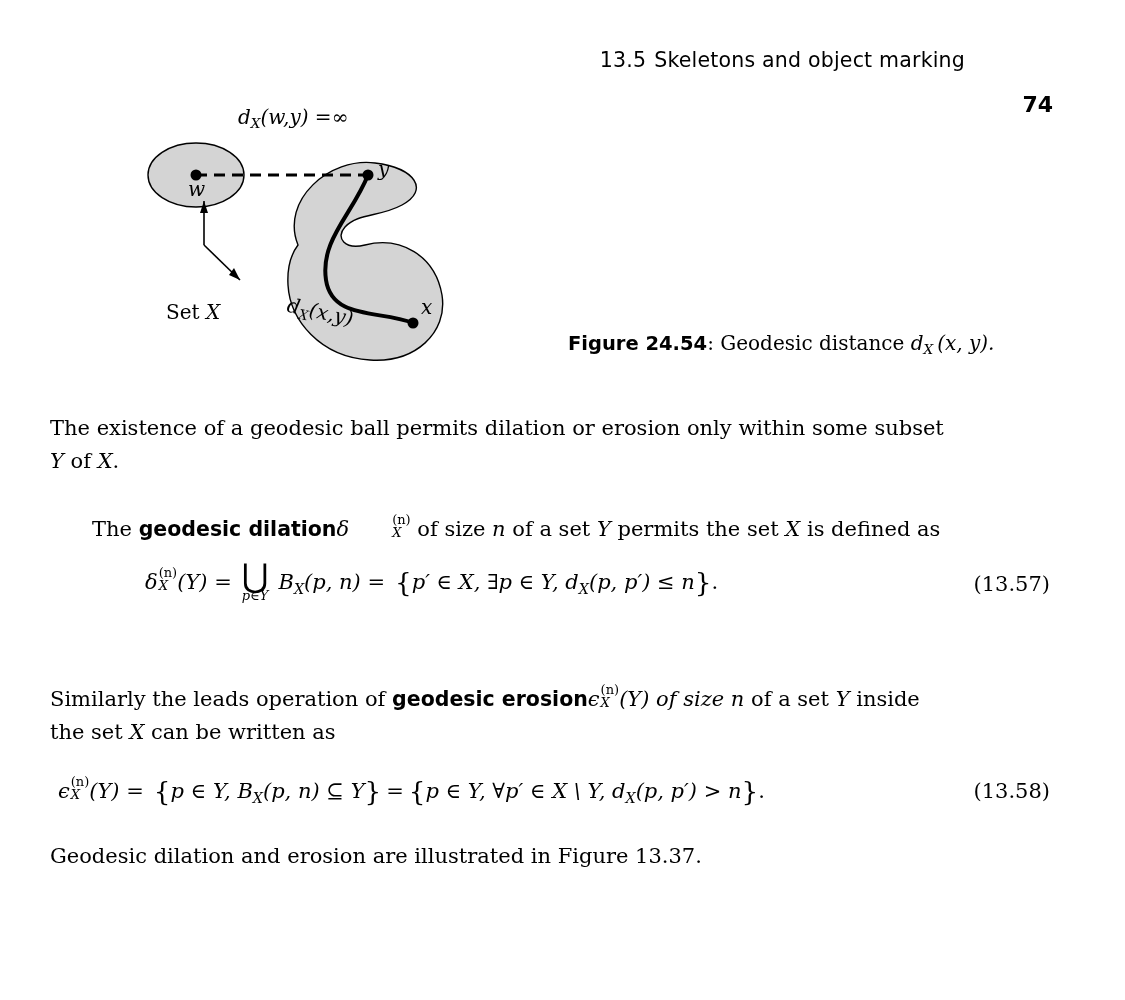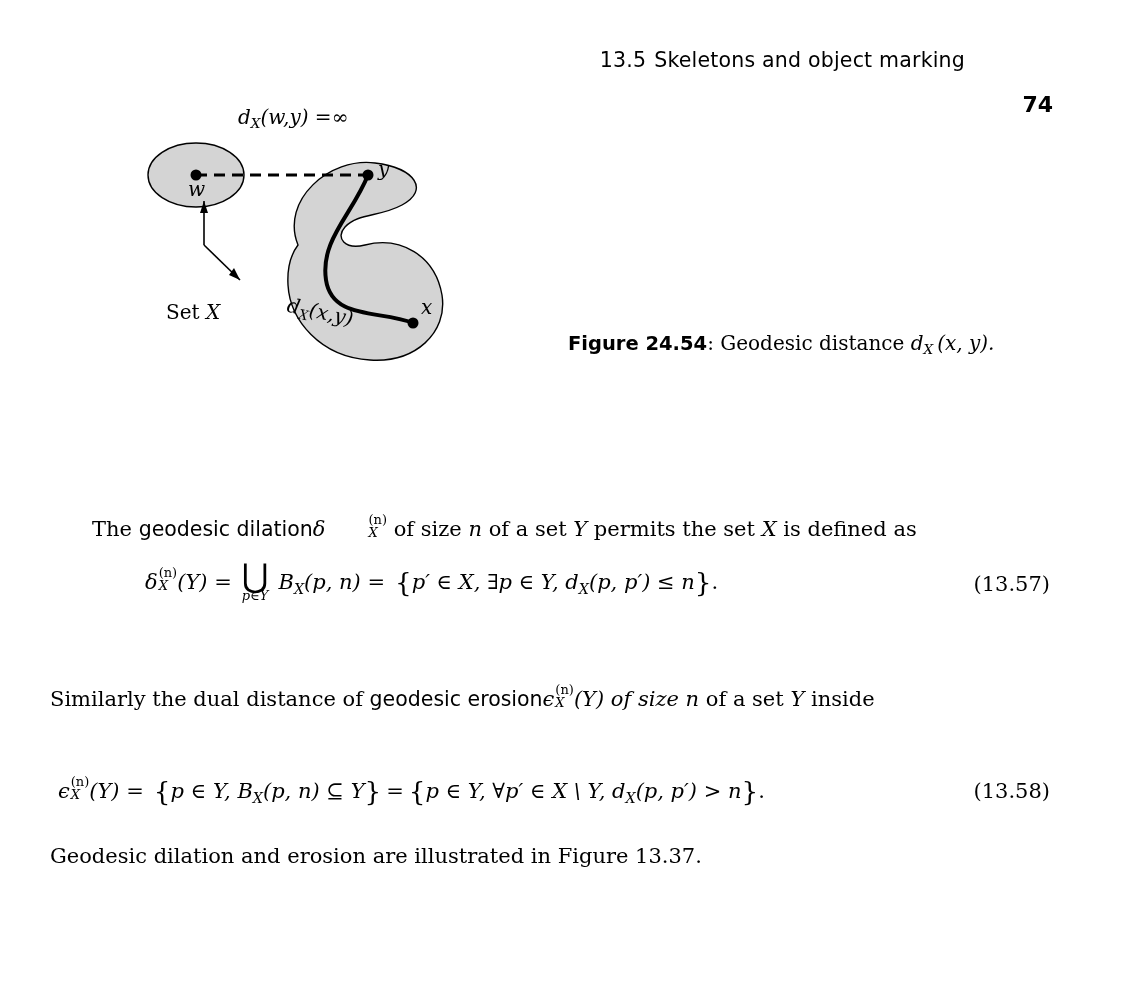--- a/index.html
+++ b/index.html
@@ -94,21 +94,21 @@
   }
   .eq-num {
     margin-left: auto;
     font-size: 21px;
     white-space: nowrap;
   }
   .eq-body { white-space: nowrap; }
 
   
   i, .mi { font-family: "DejaVu Serif", serif; font-style: italic; }
-  .bold-term { font-family: "DejaVu Sans", sans-serif; font-weight: normal; font-size: 20.5px; }
+  .bold-term { font-family: "DejaVu Sans", sans-serif; font-weight: bold; font-size: 20.5px; }
 
   .sub {
     font-size: 0.68em;
     vertical-align: -0.32em;
     font-style: italic;
   }
   .subsup {
     display: inline-block;
     vertical-align: -0.1em;
     font-size: 0.62em;
@@ -196,38 +196,45 @@
   <div style="position:absolute; left:160px; top:198px; font-size:20px; transform:rotate(12deg); transform-origin:left top;">
     <i>d</i><span class="sub">X</span><i>(x,y)</i>
   </div>
 </div>
 
 <div class="figure-caption">
   <b>Figure 24.54</b><span>: Geodesic distance </span><i>d</i><span class="sub">X</span> <span style="font-style:italic;">(x, y).</span>
 </div>
 
 <div class="body-text para1">
+  <div>The existence of a geodesic ball permits dilation or erosion only within some subset</div>
+  <div>
+    <i>Y</i><span> of </span><i>X</i><span>.</span>
+  </div>
 </div>
 
 <div class="body-text para2">
   <span>The </span><span class="bold-term">geodesic dilation</span><span style="font-style:italic;">δ</span><span class="subsup"><span class="u">(n)</span><span class="d">X</span></span><span> of size </span><i>n</i><span> of a set </span><i>Y</i><span> permits the set </span><i>X</i><span> is defined as</span>
 </div>
 
 <div class="eq-block eq1">
   <div class="eq-row">
     <div class="eq-body" style="margin-left:95px;">
       <span style="font-style:italic;">δ</span><span class="subsup"><span class="u">(n)</span><span class="d">X</span></span><span style="font-style:italic;">(Y) =</span><span class="op"></span><span class="underop"><span class="bigop">⋃</span><span class="small" style="font-style:italic;">p∈Y</span></span><span class="op"></span><i>B</i><span class="sub">X</span><span style="font-style:italic;">(p, n) =</span><span class="op"></span><span class="brace">{</span><span style="font-style:italic;">p′ ∈ X, ∃p ∈ Y, d</span><span class="sub">X</span><span style="font-style:italic;">(p, p′) ≤ n</span><span class="brace">}</span><span>.</span>
     </div>
     <div class="eq-num">(13.57)</div>
   </div>
 </div>
 
 <div class="body-text para3">
   <div>
-    <span>Similarly the dual distance of </span><span class="bold-term">geodesic erosion</span><span style="font-style:italic;">ϵ</span><span class="subsup"><span class="u">(n)</span><span class="d">X</span></span><span style="font-style:italic;">(Y) of size </span><i>n</i><span> of a set </span><i>Y</i><span> inside</span>
+    <span>Similarly the leads operation of </span><span class="bold-term">geodesic erosion</span><span style="font-style:italic;">ϵ</span><span class="subsup"><span class="u">(n)</span><span class="d">X</span></span><span style="font-style:italic;">(Y) of size </span><i>n</i><span> of a set </span><i>Y</i><span> inside</span>
+  </div>
+  <div>
+    <span>the set </span><i>X</i><span> can be written as</span>
   </div>
 </div>
 
 <div class="eq-block eq2">
   <div class="eq-row">
     <div class="eq-body" style="margin-left:8px;">
       <span style="font-style:italic;">ϵ</span><span class="subsup"><span class="u">(n)</span><span class="d">X</span></span><span style="font-style:italic;">(Y) =</span><span class="op"></span><span class="brace">{</span><span style="font-style:italic;">p ∈ Y, B</span><span class="sub">X</span><span style="font-style:italic;">(p, n) ⊆ Y</span><span class="brace">}</span><span class="op">=</span><span class="brace">{</span><span style="font-style:italic;">p ∈ Y, ∀p′ ∈ X \ Y, d</span><span class="sub">X</span><span style="font-style:italic;">(p, p′) &gt; n</span><span class="brace">}</span><span>.</span>
     </div>
     <div class="eq-num">(13.58)</div>
   </div>

